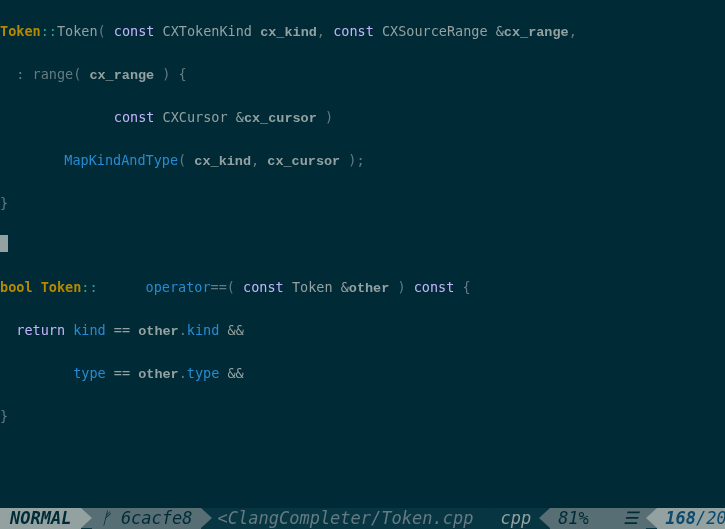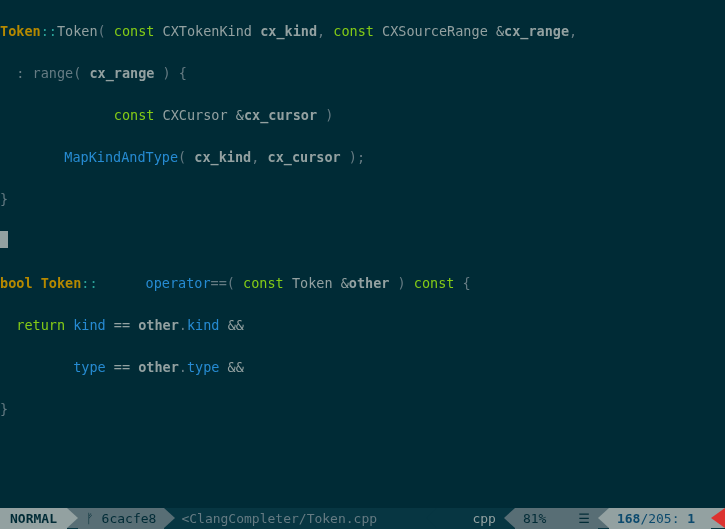--- a/index.html
+++ b/index.html
@@ -25,37 +25,38 @@
   background: #93a1a1;
   color: #002b36;
   display: inline-block;
   width: 8px;
   height: 17px;
 }
 
 .type    { color: #b58900; font-weight: bold; }
 .scope   { color: #2aa198; }
 .ident   { color: #93a1a1; }
-.param   { color: #93a1a1; font-weight: bold; }
-.kw      { color: #84cc16; }
+.param   { color: #93a1a1; font-weight: bold; font-family: Liberation Mono, monospace; }
+.kw      { color: #c4b5fd; }
 .funcdef { color: #268bd2; padding-left: 48px; }
 .member  { color: #268bd2; margin-top: 10px; }
 .op      { color: #93a1a1; }
 .punct   { color: #657b83; }
 
 .statusbar {
   position: absolute;
   bottom: 0;
   left: 0;
   right: 0;
   height: 21px;
   display: flex;
   align-items: stretch;
-  font-size: 13px;
+  font-size: 17px;
   background: #073642;
+  font-style: italic;
 }
 .sb-seg { display: flex; align-items: center; padding: 0 8px; }
 .sb-mode { background: #93a1a1; color: #002b36; font-weight: bold; padding: 0 10px; }
 .sb-sep-modeR {
   width: 0; height: 0;
   border-top: 10.5px solid transparent;
   border-bottom: 10.5px solid transparent;
   border-left: 11px solid #93a1a1;
   background: #586e75;
 }
@@ -68,21 +69,21 @@
   background: #073642;
 }
 .sb-file { color: #657b83; flex: 1; padding-left: 6px; }
 .sb-sep-ftL {
   width: 0; height: 0;
   border-top: 10.5px solid transparent;
   border-bottom: 10.5px solid transparent;
   border-right: 11px solid #073642;
   background: #073642;
 }
-.sb-ft { background: #073642; color: #93a1a1; margin-left: 27px; }
+.sb-ft { background: #073642; color: #93a1a1; }
 .sb-sep-pctL {
   width: 0; height: 0;
   border-top: 10.5px solid transparent;
   border-bottom: 10.5px solid transparent;
   border-right: 11px solid #586e75;
   background: #073642;
 }
 .sb-pct { background: #586e75; color: #002b36; gap: 12px; }
 .sb-sep-posL {
   width: 0; height: 0;

